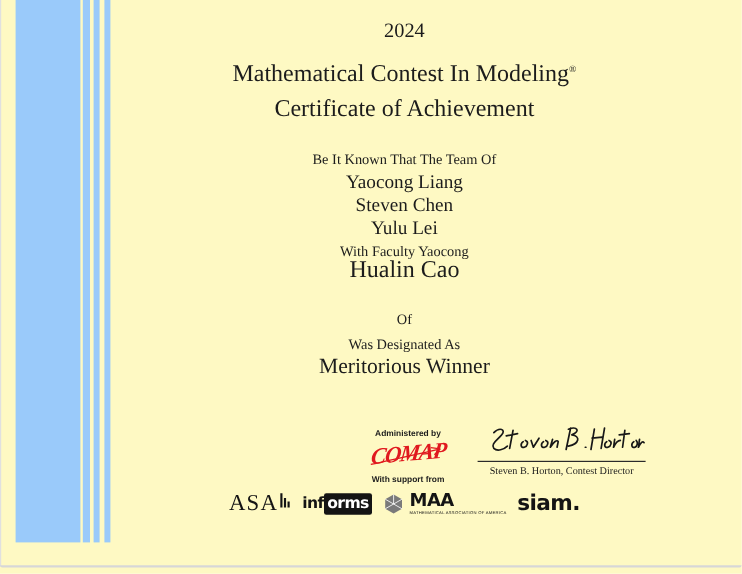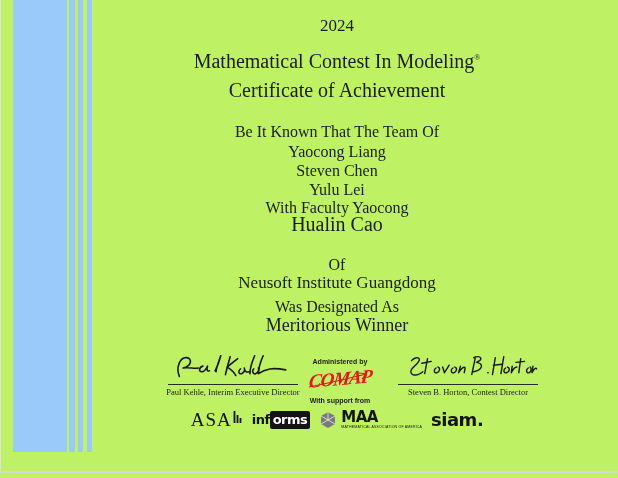--- a/index.html
+++ b/index.html
@@ -4,36 +4,36 @@
 <style>
   * { margin:0; padding:0; box-sizing:border-box; }
   html,body { width:618px; height:478px; }
   body {
     font-family:"Liberation Serif", serif;
     background:#ffffff;
     color:#1c1c1c;
     position:relative;
     overflow:hidden;
   }
-  .page { position:absolute; inset:0; background:#bef264; }
+  .page { position:absolute; inset:0; background:#fef9c3; }
   .left-edge { position:absolute; left:0; top:0; width:1px; height:472px; background:#e0e0e0; }
   .bottom-edge { position:absolute; left:0; top:471px; width:618px; height:2px; background:#d7d7d7; border-radius:0 0 6px 6px; }
 
   .stripe { position:absolute; top:0; height:452px; background:#9acafa; }
   .stripe-main { left:13px;  width:54px; }
   .stripe-1   { left:69px;  width:5.5px; }
   .stripe-2   { left:77.5px; width:5.5px; }
   .stripe-3   { left:86.5px; width:5.5px; }
 
   .content { position:absolute; left:56px; right:0; top:0; text-align:center; }
   .year       { padding-top:17px; font-size:17px; line-height:1; }
   .title      { margin-top:12px; font-size:20px; line-height:23px; }
   .title sup  { font-size:8px; }
   .subtitle   { margin-top:6px; font-size:20px; line-height:23px; }
-  .small-line { font-size:16px; line-height:12px; }
+  .small-line { font-size:12px; line-height:12px; }
   .team-intro { margin-top:24px; }
   .members    { margin-top:4px; }
   .member     { font-size:16px; line-height:19px; }
   .advisor-intro { margin-top:3px; }
   .advisor-name  { margin-top:1px; font-size:20px; line-height:18px; }
   .of-label      { margin-top:26px; }
   .institution   { margin-top:2px; font-size:17px; line-height:19px; }
   .designated    { margin-top:9px; }
   .designation   { margin-top:2px; font-size:18px; line-height:20px; }
 
@@ -99,42 +99,27 @@
     <div class="members">
       <div class="member">Yaocong Liang</div>
       <div class="member">Steven Chen</div>
       <div class="member">Yulu Lei</div>
     </div>
 
     <div class="small-line advisor-intro">With Faculty Yaocong</div>
     <div class="advisor-name">Hualin Cao</div>
 
     <div class="small-line of-label">Of</div>
-    <div class="institution">Neusoft Institute Guangdong</div>
 
     <div class="small-line designated">Was Designated As</div>
     <div class="designation">Meritorious Winner</div>
   </div>
 
   <div class="sig-row">
 
-    <div class="sig-block sig-left">
-      <svg class="sig-draw" viewBox="0 0 130 34">
-        <path d="M8,26 C4,16 9,5 16,6 C22,7 21,15 12,17 C18,16 24,18 28,17"></path>
-        <path d="M33,15 C29,16 28,21 32,21 C35,21 37,17 38,15 C37,18 37,21 40,20"></path>
-        <path d="M46,20 C49,14 51,8 52,4 C50,10 47,17 47,21"></path>
-        <path d="M62,5 C60,12 58,19 57,24"></path>
-        <path d="M70,7 C65,11 61,14 59,16 C62,18 66,21 68,25"></path>
-        <path d="M73,18 C70,20 71,24 74,23 C77,22 78,19 77,17 C77,20 79,22 82,21"></path>
-        <path d="M88,4 C85,11 83,18 83,23"></path>
-        <path d="M87,18 C85,20 86,24 89,23 C92,22 93,19 92,17"></path>
-        <path d="M97,4 C94,11 92,18 92,23 C95,21 99,19 104,18 C110,17 116,18 121,19"></path>
-      </svg>
-      <div class="sig-caption">Paul Kehle, Interim Executive Director</div>
-    </div>
 
     <div class="sig-block sig-center">
       <div class="tiny-bold">Administered by</div>
       <div class="comap-wrap">
         <span class="comap-text">COMAP</span>
         <svg class="comap-arrow" viewBox="0 0 72 26">
           <path d="M4,19 C24,15 44,10 62,6 M62,6 L54,5 M62,6 L57,11"></path>
         </svg>
       </div>
       <div class="tiny-bold">With support from</div>

